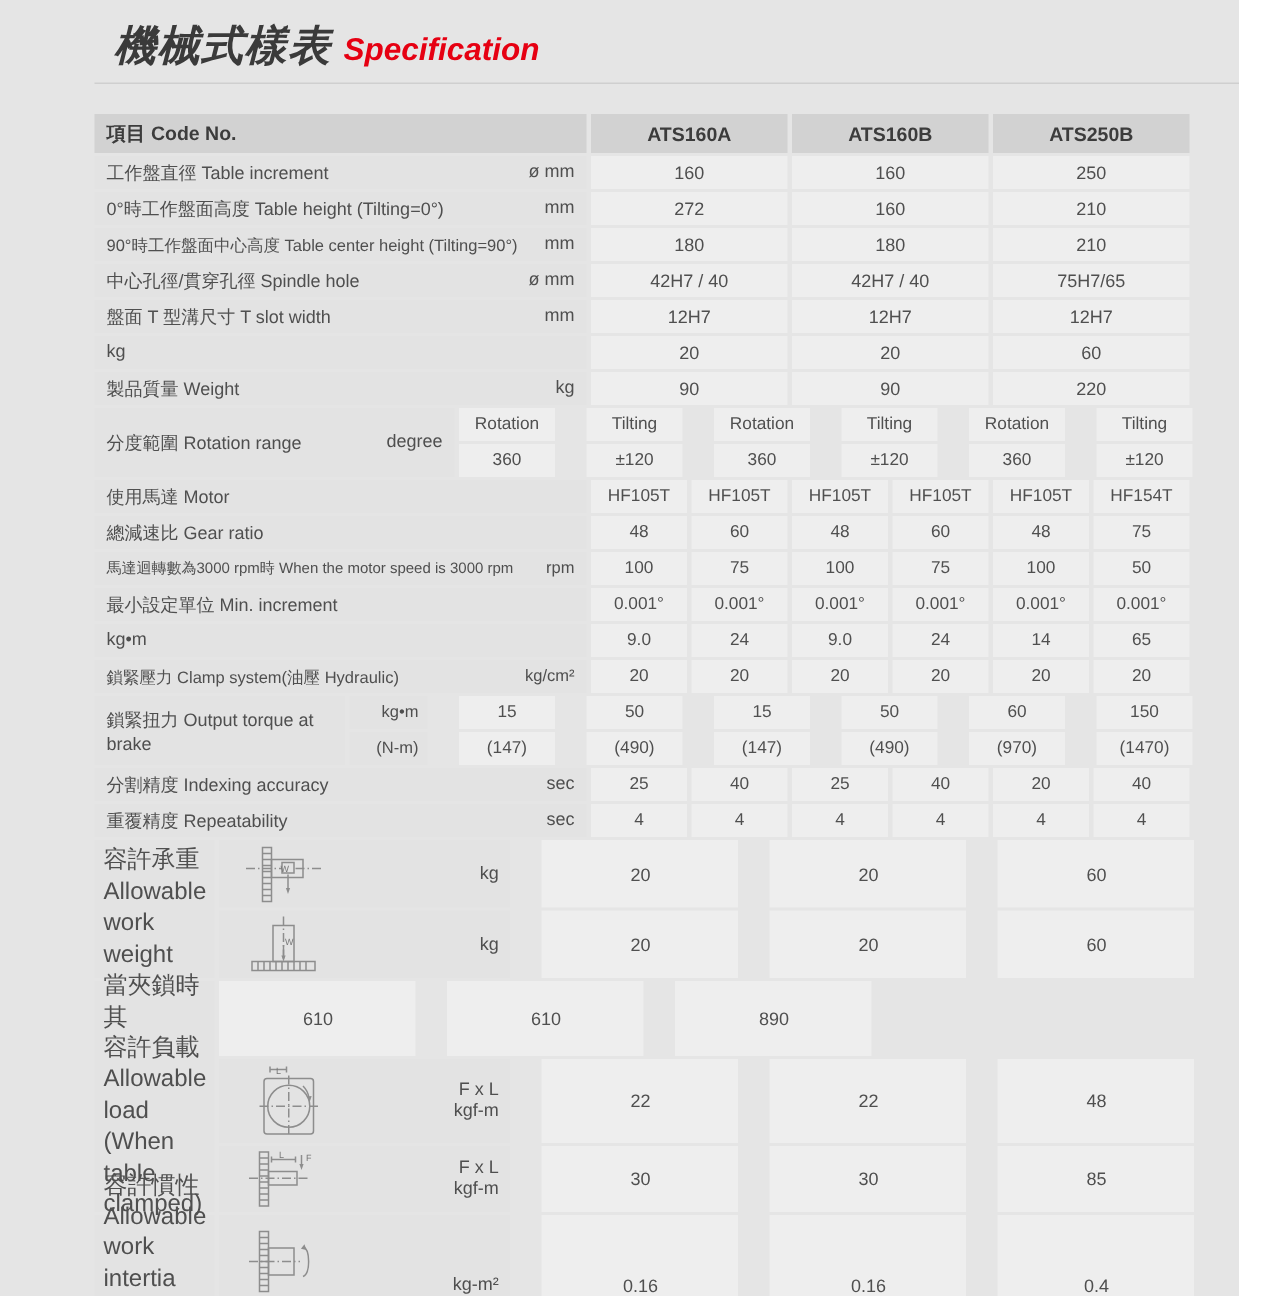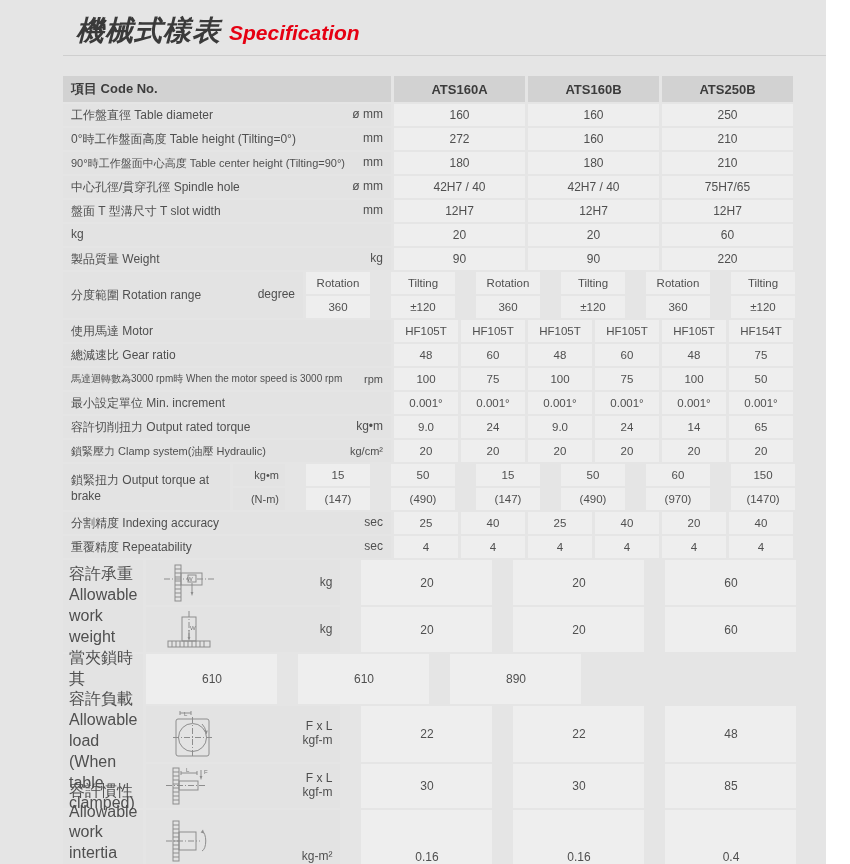--- a/index.html
+++ b/index.html
@@ -62,21 +62,21 @@
       <div class="c lc hdr w-label">
           <span class="lbl">項目 Code No.</span>
         </div>
       <div class="c hdr w-v">ATS160A</div>
       <div class="c hdr w-v">ATS160B</div>
       <div class="c hdr w-v">ATS250B</div>
     </div>
 
     <div class="r">
       <div class="c lc w-label">
-          <span class="lbl">工作盤直徑 Table diameter</span>
+          <span class="lbl">工作盤直徑 Table increment</span>
           <span class="unit">ø mm</span>
         </div>
       <div class="c w-v">160</div>
       <div class="c w-v">160</div>
       <div class="c w-v">250</div>
     </div>
     <div class="r">
       <div class="c lc w-label">
           <span class="lbl">0°時工作盤面高度 Table height (Tilting=0°)</span>
           <span class="unit">mm</span>
@@ -198,21 +198,20 @@
         </div>
       <div class="c w-s v6">0.001°</div>
       <div class="c w-s v6">0.001°</div>
       <div class="c w-s v6">0.001°</div>
       <div class="c w-s v6">0.001°</div>
       <div class="c w-s v6">0.001°</div>
       <div class="c w-s v6">0.001°</div>
     </div>
     <div class="r">
       <div class="c lc w-label">
-          <span class="lbl">容許切削扭力 Output rated torque</span>
           <span class="unit">kg•m</span>
         </div>
       <div class="c w-s v6">9.0</div>
       <div class="c w-s v6">24</div>
       <div class="c w-s v6">9.0</div>
       <div class="c w-s v6">24</div>
       <div class="c w-s v6">14</div>
       <div class="c w-s v6">65</div>
     </div>
     <div class="r">

